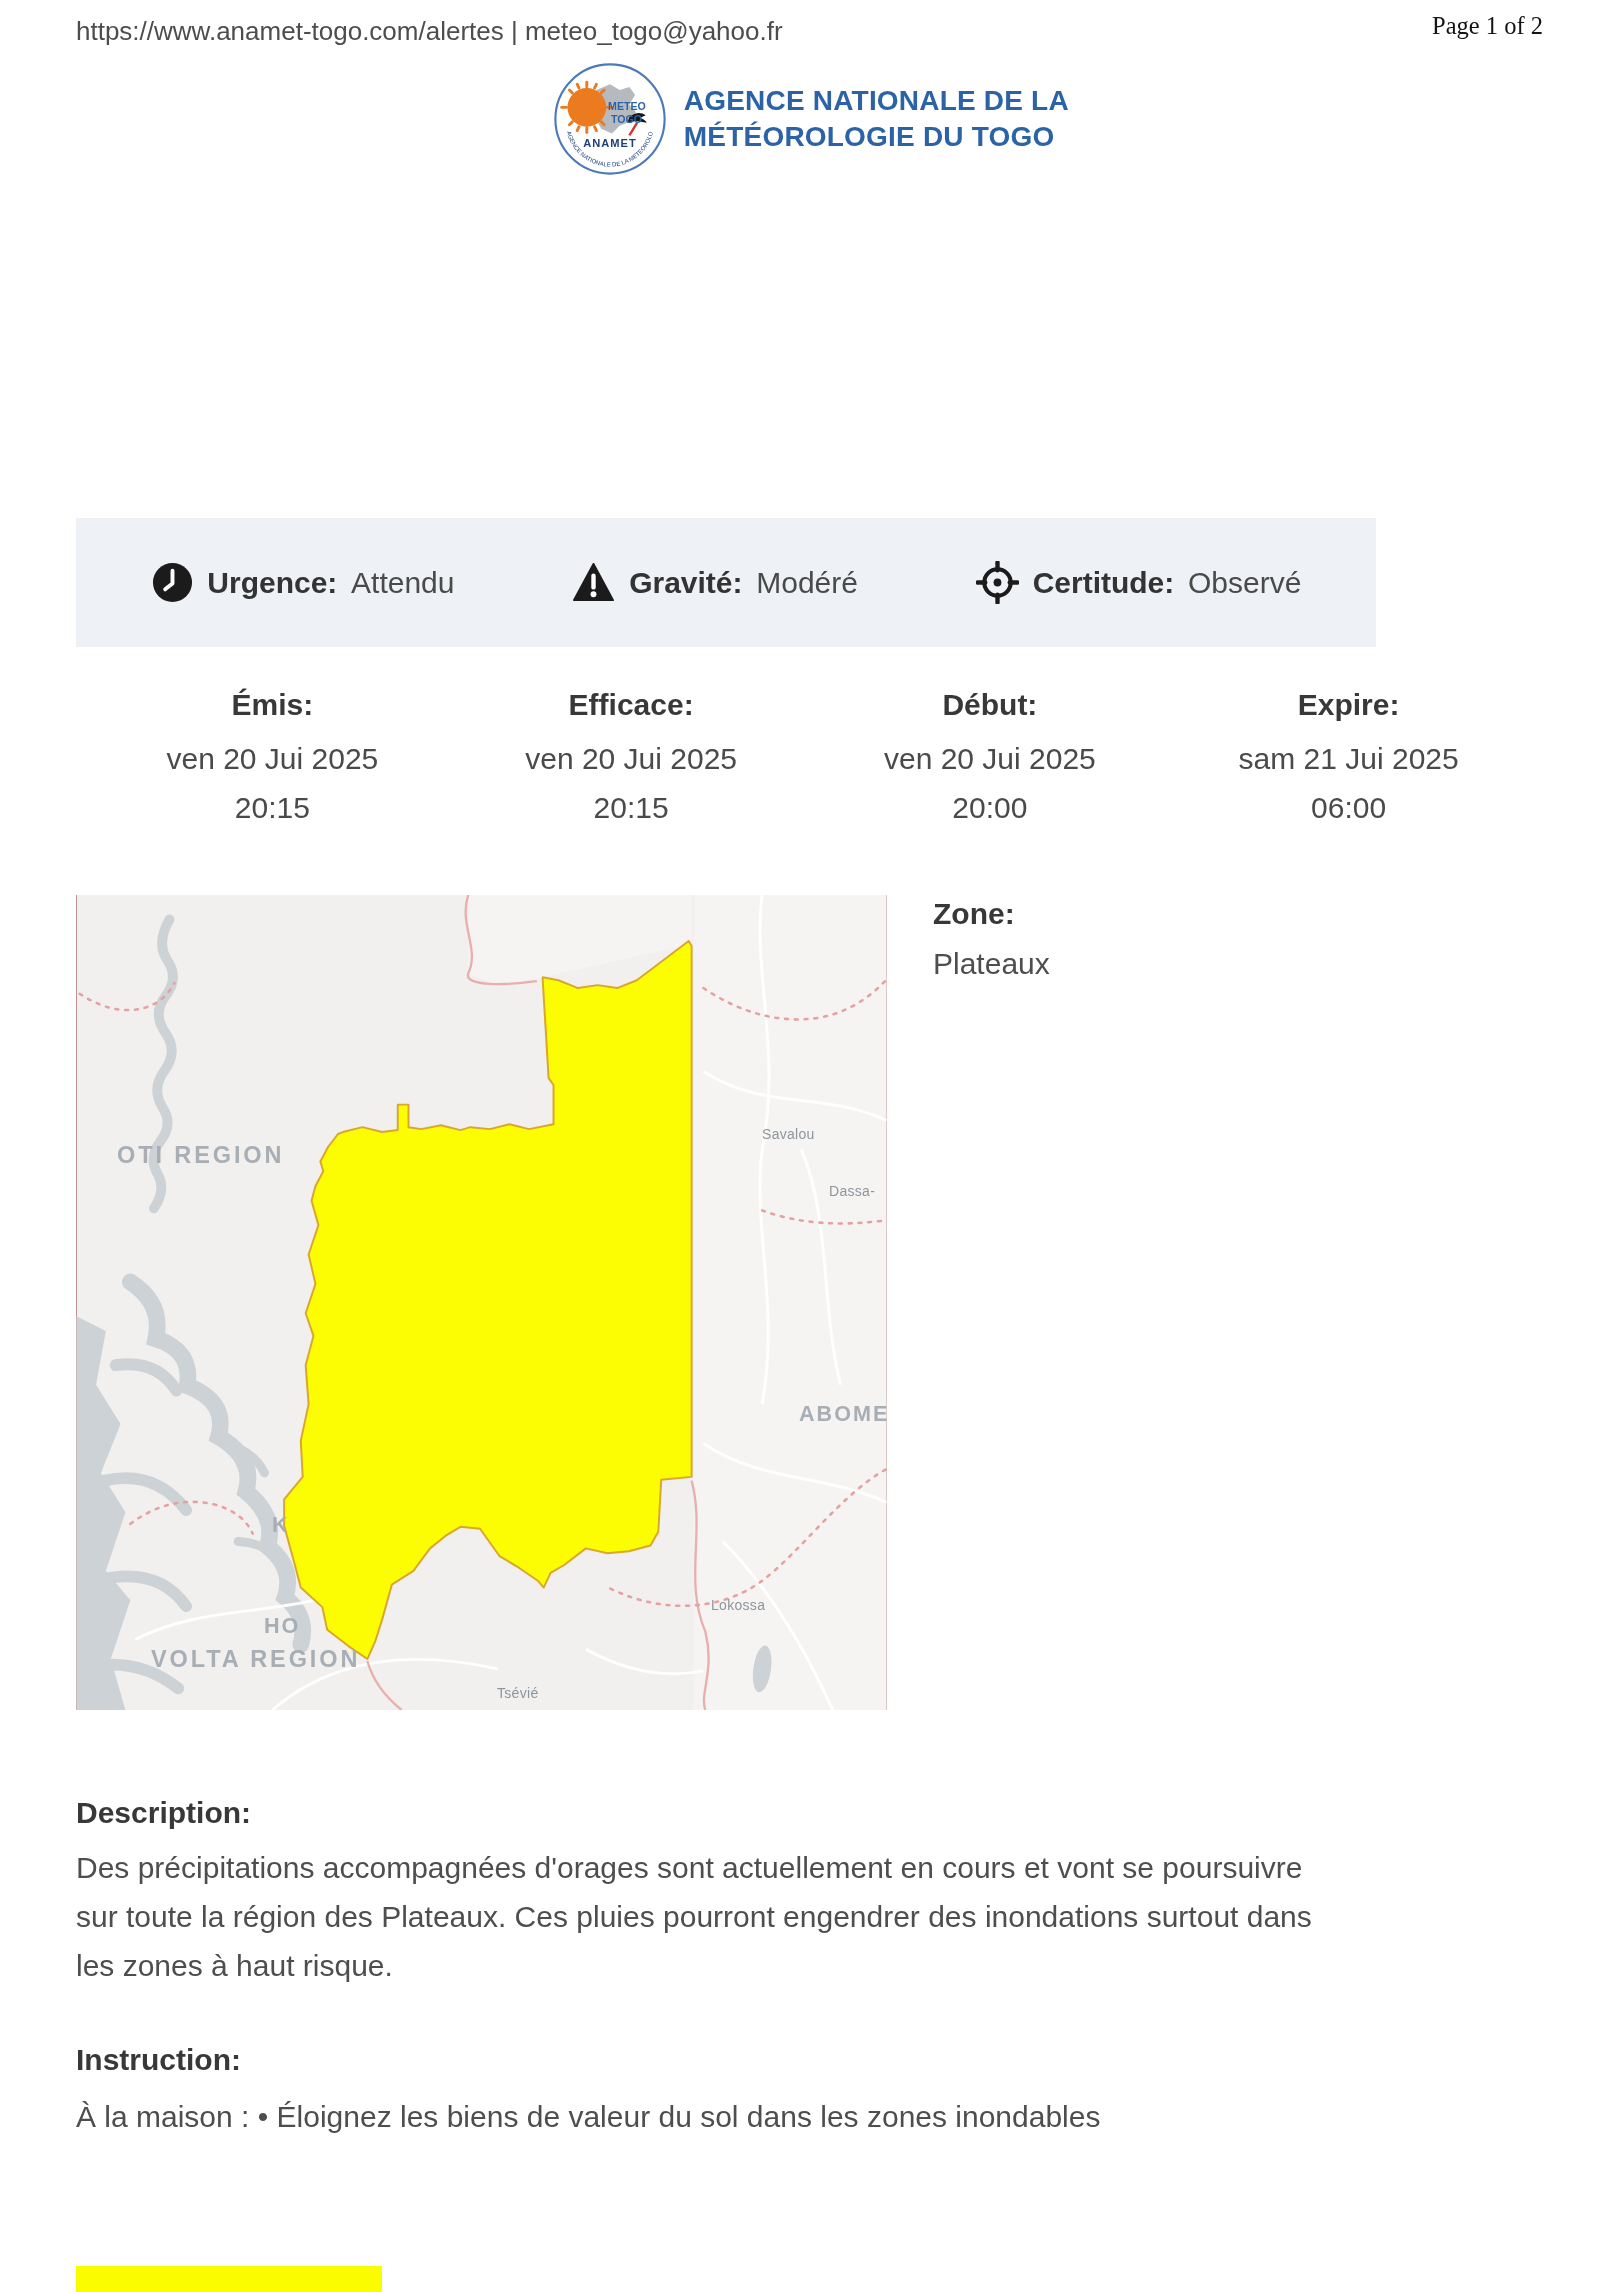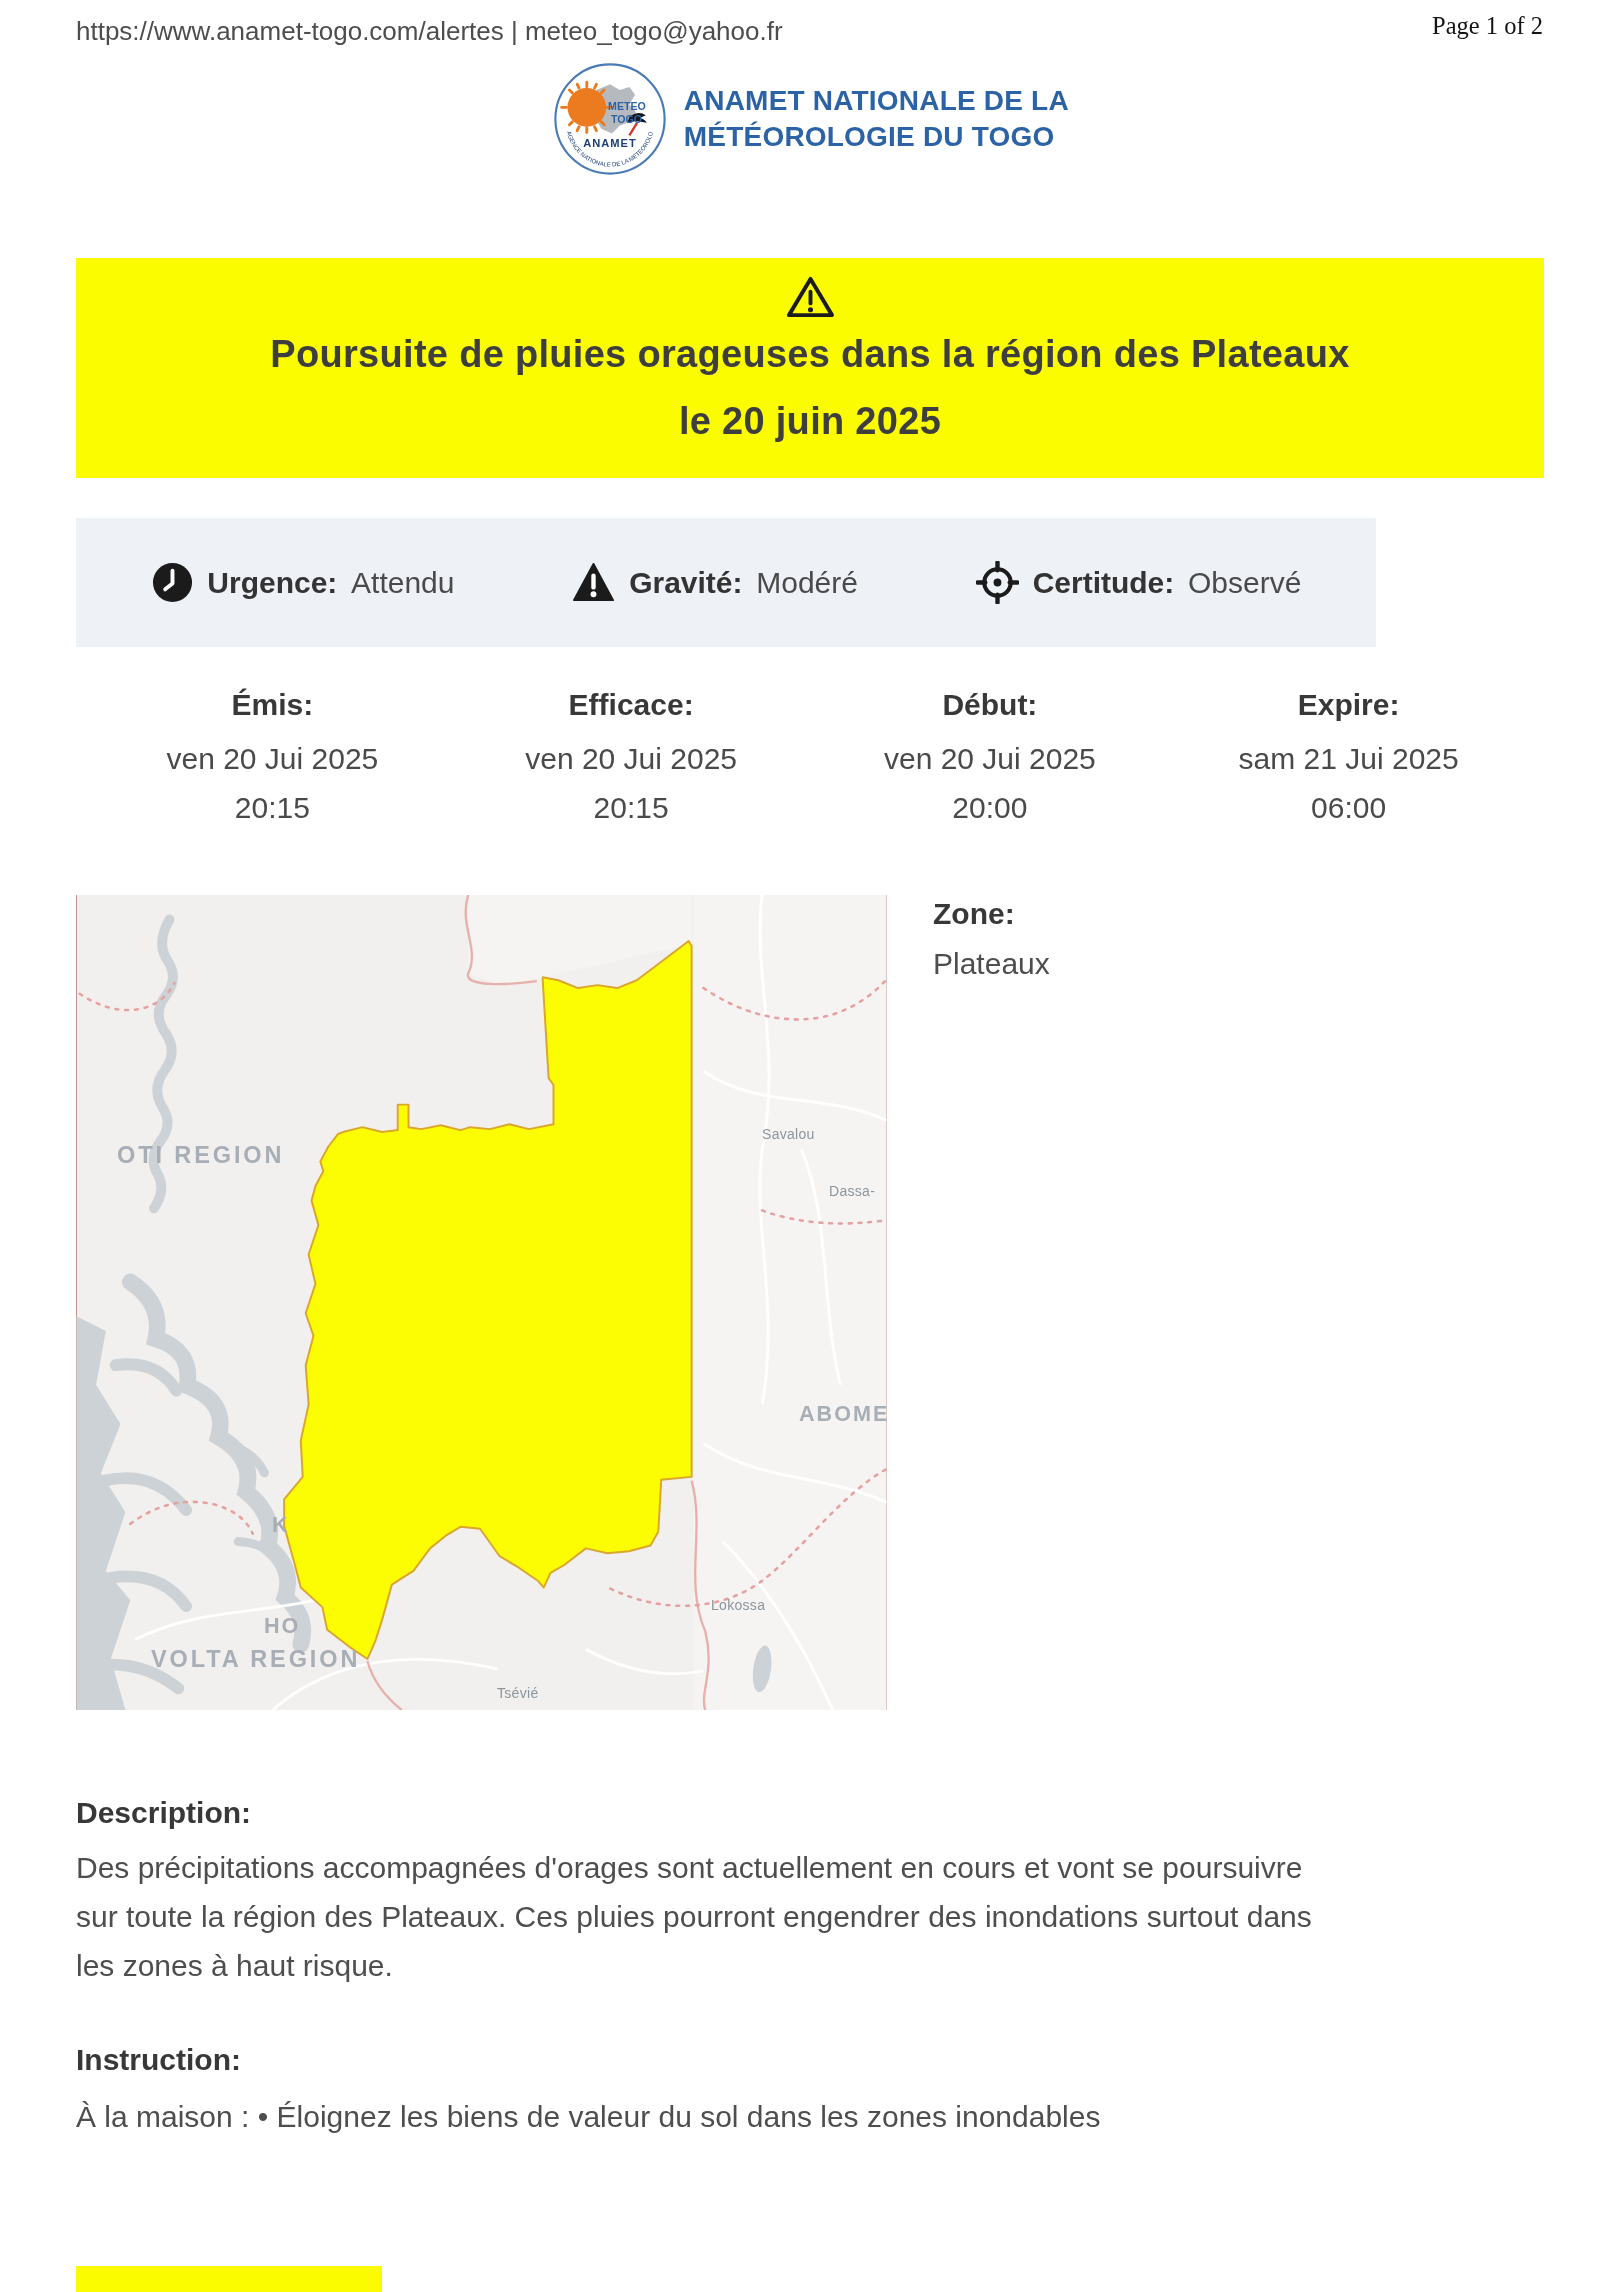--- a/index.html
+++ b/index.html
@@ -87,34 +87,25 @@
       <line x1="88" y1="64" x2="80" y2="77" stroke="#d0342c" stroke-width="2.4"></line>
       <text x="58" y="51" font-family="Liberation Sans, sans-serif" font-size="11" font-weight="bold" fill="#2b63a6">METEO</text>
       <text x="61" y="64" font-family="Liberation Sans, sans-serif" font-size="11" font-weight="bold" fill="#2b63a6">TOGO</text>
       <text x="60" y="89" text-anchor="middle" font-family="Liberation Sans, sans-serif" font-size="11.5" font-weight="bold" fill="#1d3f7a" letter-spacing="1">ANAMET</text>
       <path id="logoArc" d="M15,72 A46,47 0 0 0 105,72" fill="none"></path>
       <text font-family="Liberation Sans, sans-serif" font-size="6.2" fill="#1d3f7a">
         <textPath href="#logoArc" startOffset="1%">AGENCE NATIONALE DE LA METEOROLOGIE</textPath>
       </text>
     </svg>
     <div class="brand-text">
-      <div>ANAMET NATIONALE DE LA</div>
+      <div>AGENCE NATIONALE DE LA</div>
       <div>MÉTÉOROLOGIE DU TOGO</div>
     </div>
   </div>
 
-  <div class="banner">
-    <svg class="warn" width="51" height="47" viewBox="0 0 52 48">
-      <path d="M26,5 L48,42 H4 Z" fill="none" stroke="#1c1c1c" stroke-width="4" stroke-linejoin="round"></path>
-      <line x1="26" y1="18" x2="26" y2="30" stroke="#1c1c1c" stroke-width="4" stroke-linecap="round"></line>
-      <circle cx="26" cy="36.5" r="2.6" fill="#1c1c1c"></circle>
-    </svg>
-    <div class="banner-title">Poursuite de pluies orageuses dans la région des Plateaux</div>
-    <div class="banner-title">le 20 juin 2025</div>
-  </div>
 
   <div class="meta-bar">
     <div class="meta-item">
       <svg width="43" height="43" viewBox="0 0 44 44">
         <circle cx="22" cy="22" r="20" fill="#1b1b1b"></circle>
         <path d="M22,10 V23 L14.5,29" fill="none" stroke="#ffffff" stroke-width="4" stroke-linecap="round" stroke-linejoin="round"></path>
       </svg>
       <b>Urgence:</b>
       <span>Attendu</span>
     </div>

